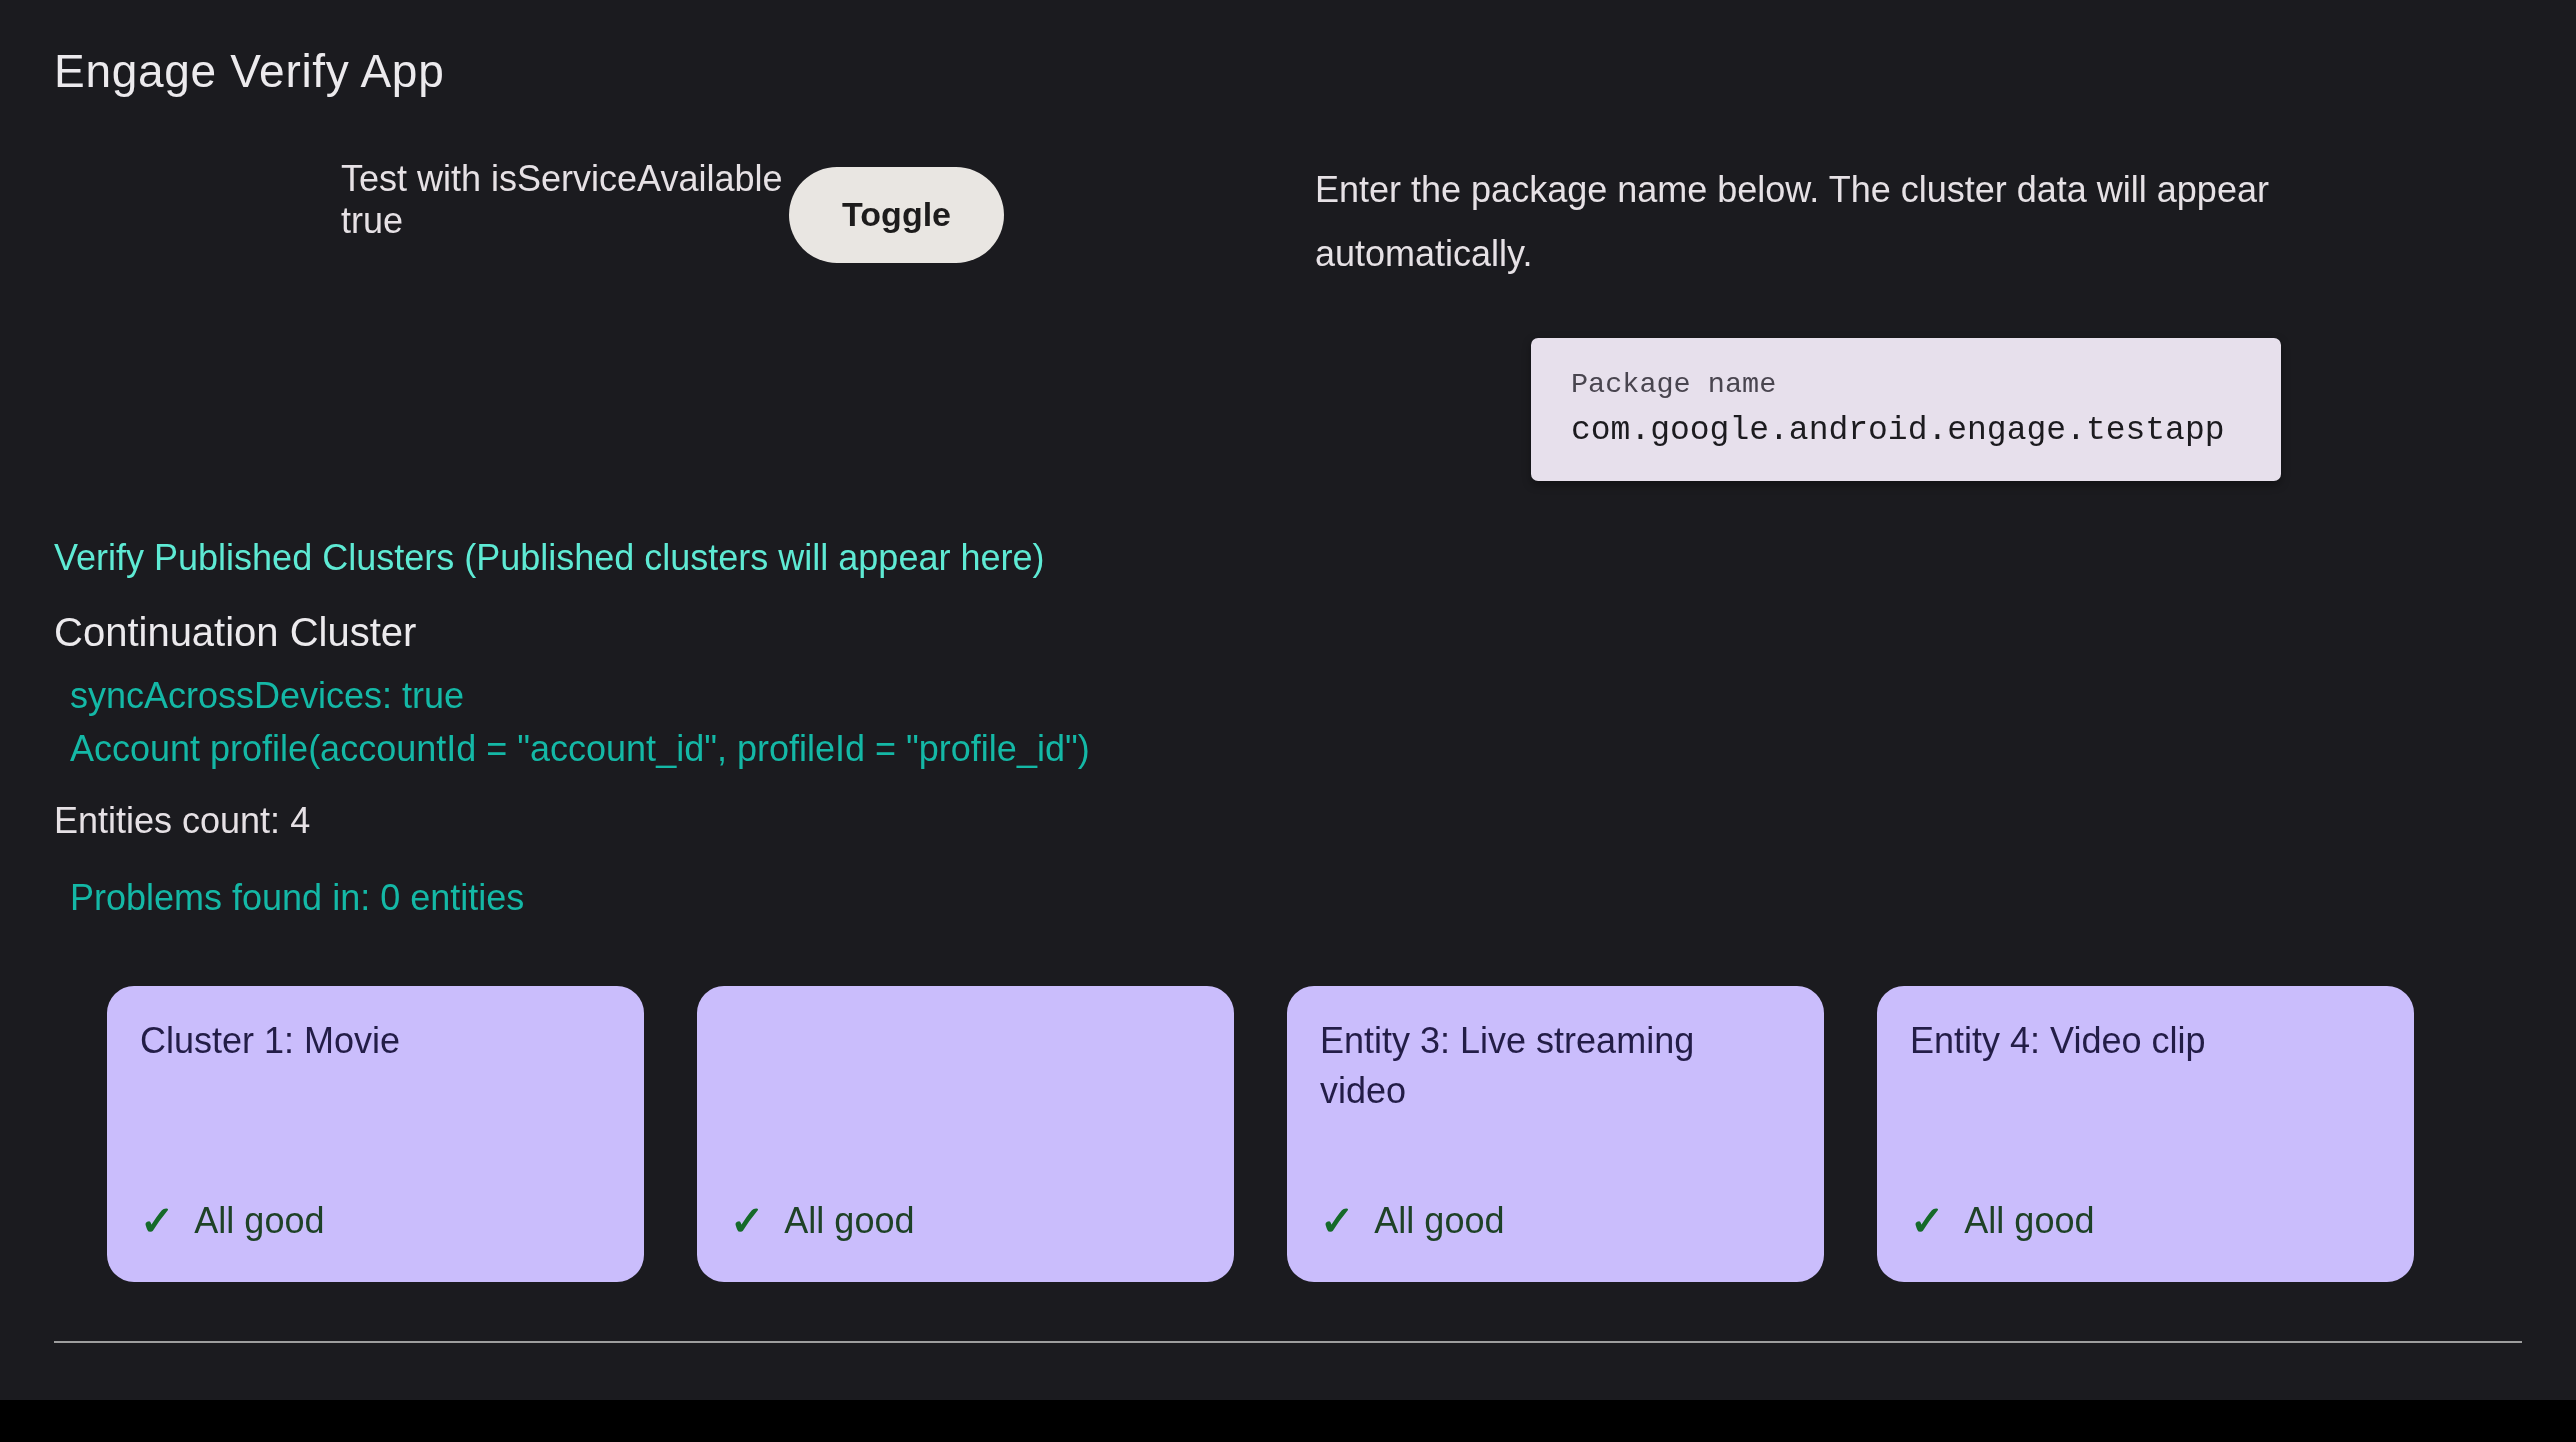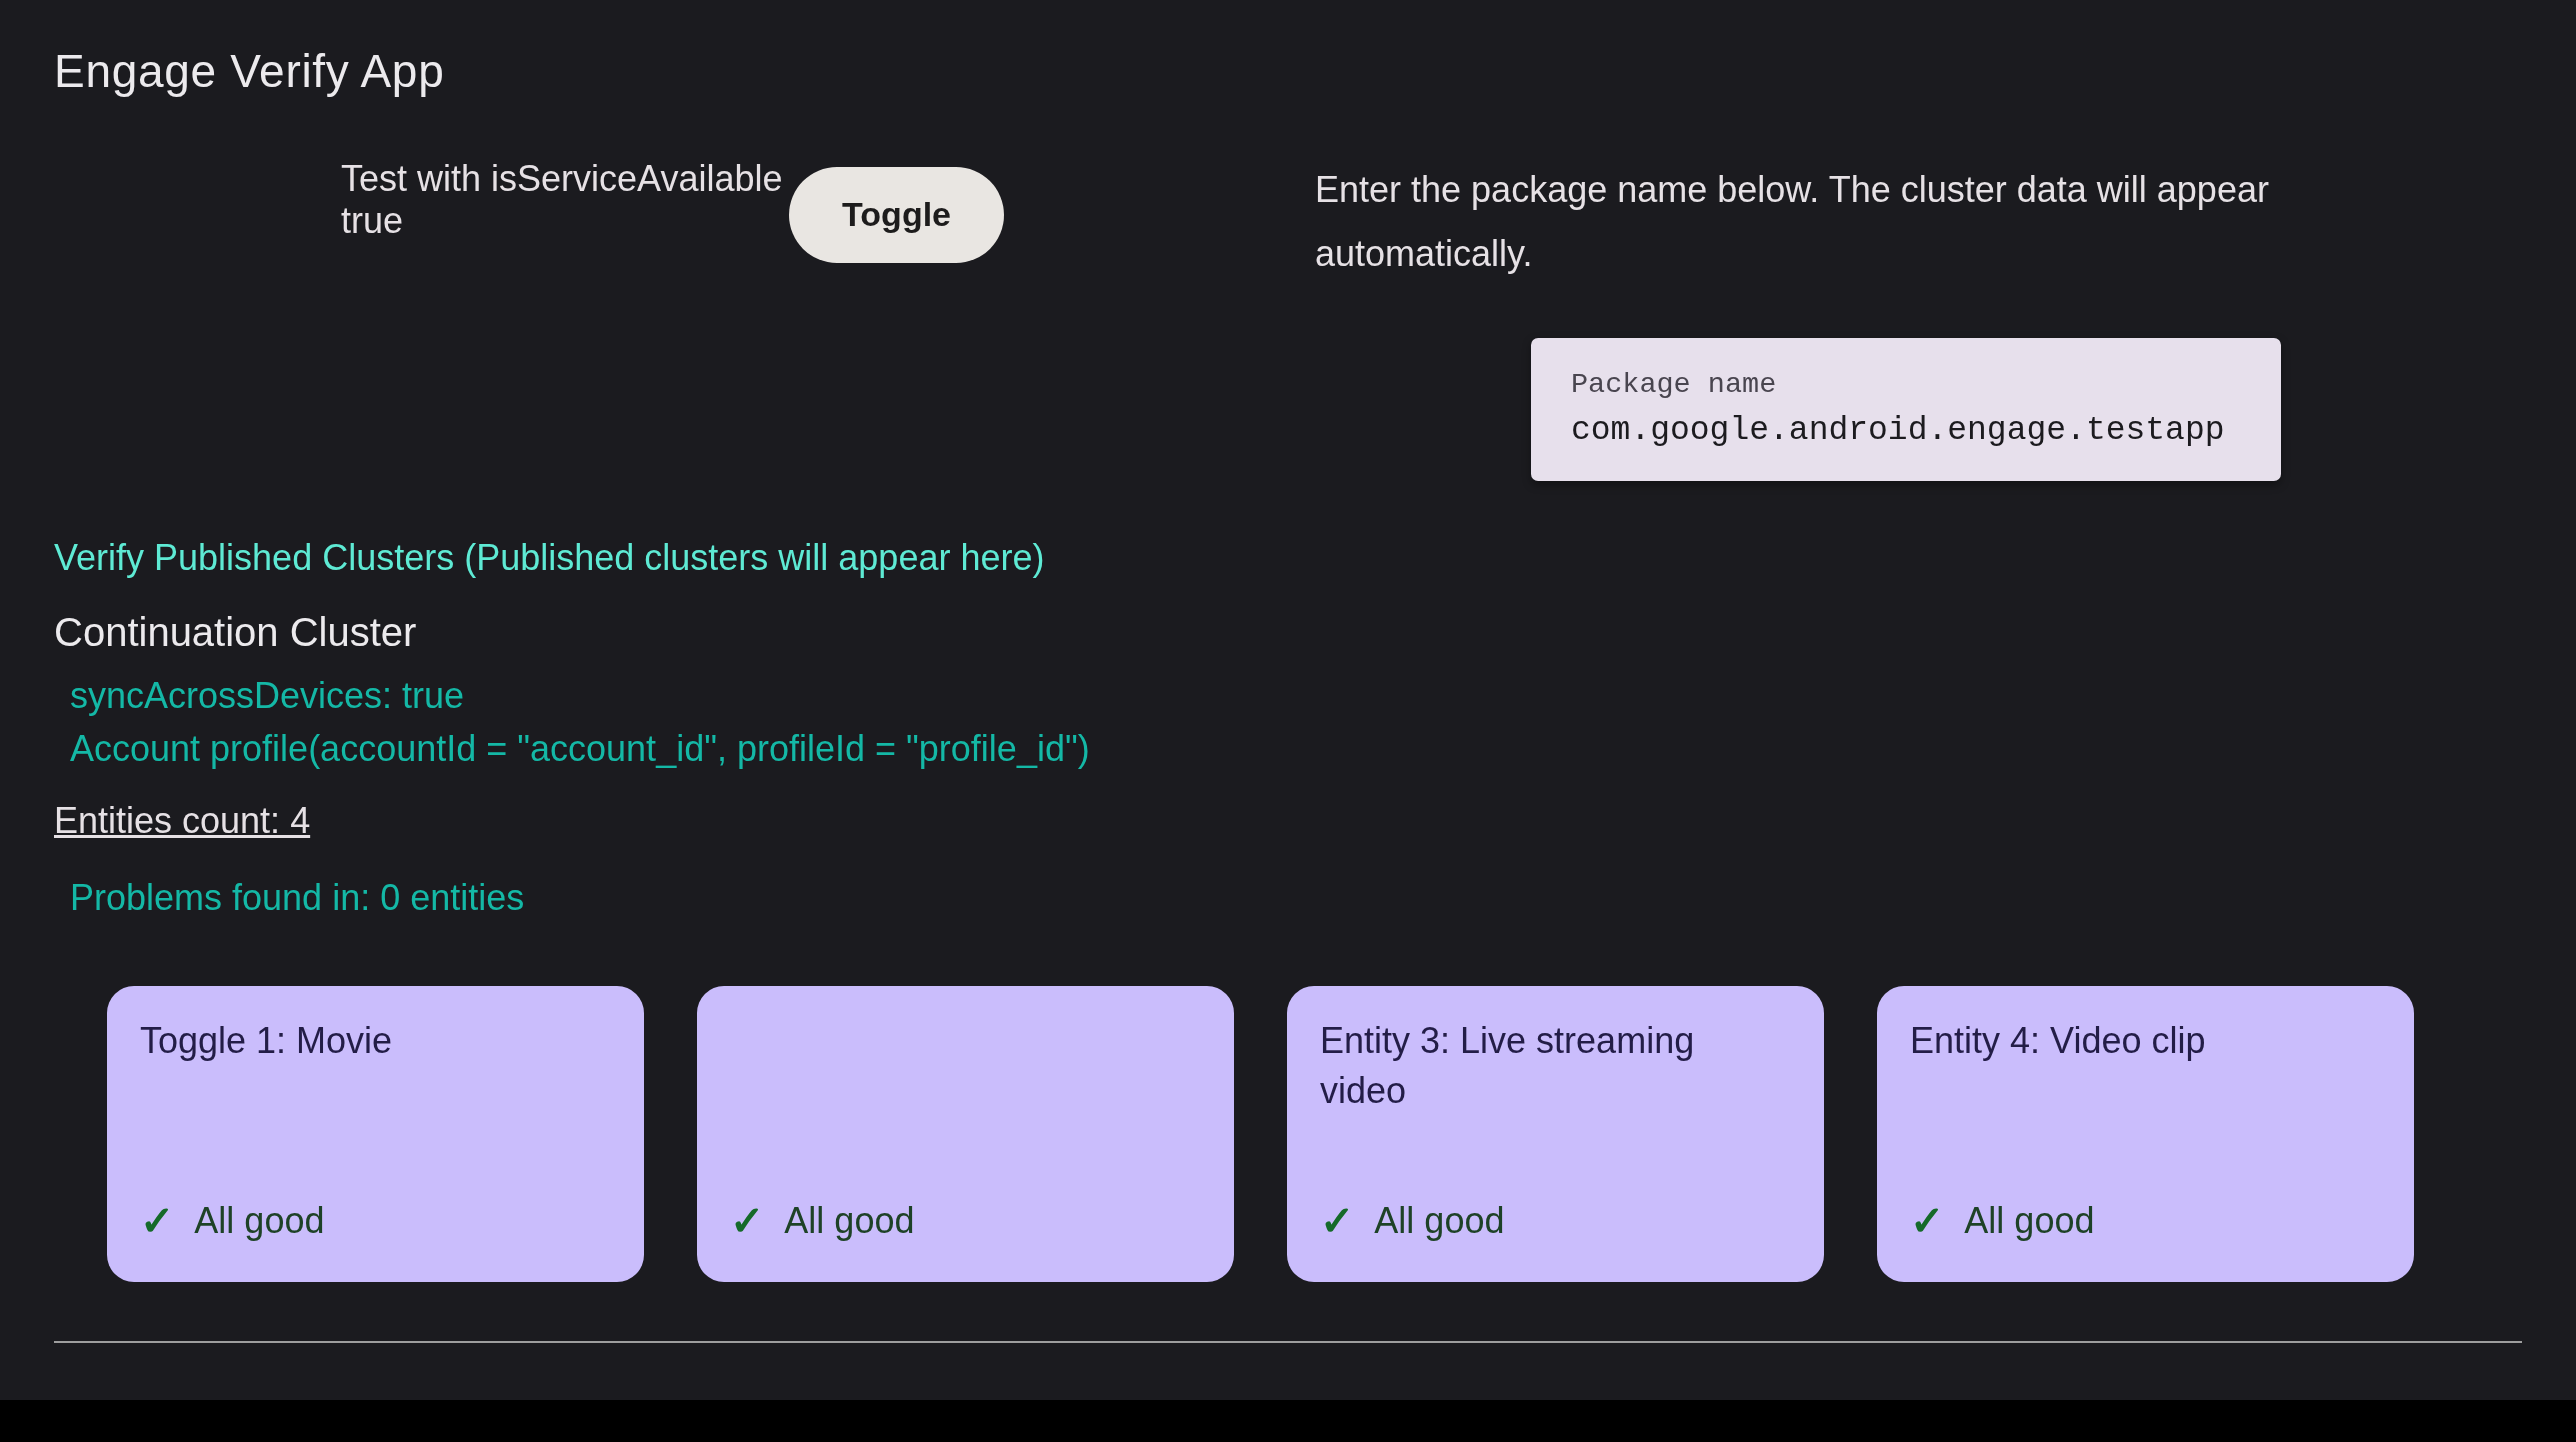--- a/index.html
+++ b/index.html
@@ -51,21 +51,21 @@
     display:block; margin-top:11.4px; width:95%;
     border:none; outline:none; background:transparent;
     font-family:inherit; font-size:33px; color:#1c1b1f; padding:0;
   }
 
   
   .verify-header   { position:absolute; left:54px; top:537px;  font-size:36px; color:#5eead4; }
   .cluster-title   { position:absolute; left:54px; top:610px;  font-size:40px; color:#eceaed; }
   .cluster-meta    { position:absolute; left:54px; top:669px;  font-size:36px; line-height:53px; }
   .green           { color:#14b8a6;margin-left:16px; }
-  .entities-count  { position:absolute; left:54px; top:800px; font-size:36px; color:#e6e1e5;text-decoration:underline; }
+  .entities-count  { position:absolute; left:54px; top:800px; font-size:36px; color:#e6e1e5; }
   .problems-line   { position:absolute; left:54px; top:877px; font-size:36px; }
 
   
   .cards { position:absolute; left:107px; top:986px; display:flex; gap:53px; }
   .entity-card {
     position:relative; width:537px; height:296px;
     background:#cabdfc; border-radius:27px;
     padding:30px 33px;
   }
   .card-title { font-size:36px; line-height:50px; color:#231d47; max-width:385px; }
@@ -106,21 +106,21 @@
   <div class="green">syncAcrossDevices: true</div>
   <div class="green">Account profile(accountId = "account_id", profileId = "profile_id")</div>
 </div>
 
 <div class="entities-count">Entities count: 4</div>
 <div class="problems-line green">Problems found in: 0 entities</div>
 
 <div class="cards">
 
   <div class="entity-card">
-    <div class="card-title">Toggle 1: Movie</div>
+    <div class="card-title">Cluster 1: Movie</div>
     <div class="card-status">
       <span class="check-icon">✓</span>
       <span class="status-text">All good</span>
     </div>
   </div>
 
   <div class="entity-card">
     <div class="card-status">
       <span class="check-icon">✓</span>
       <span class="status-text">All good</span>

